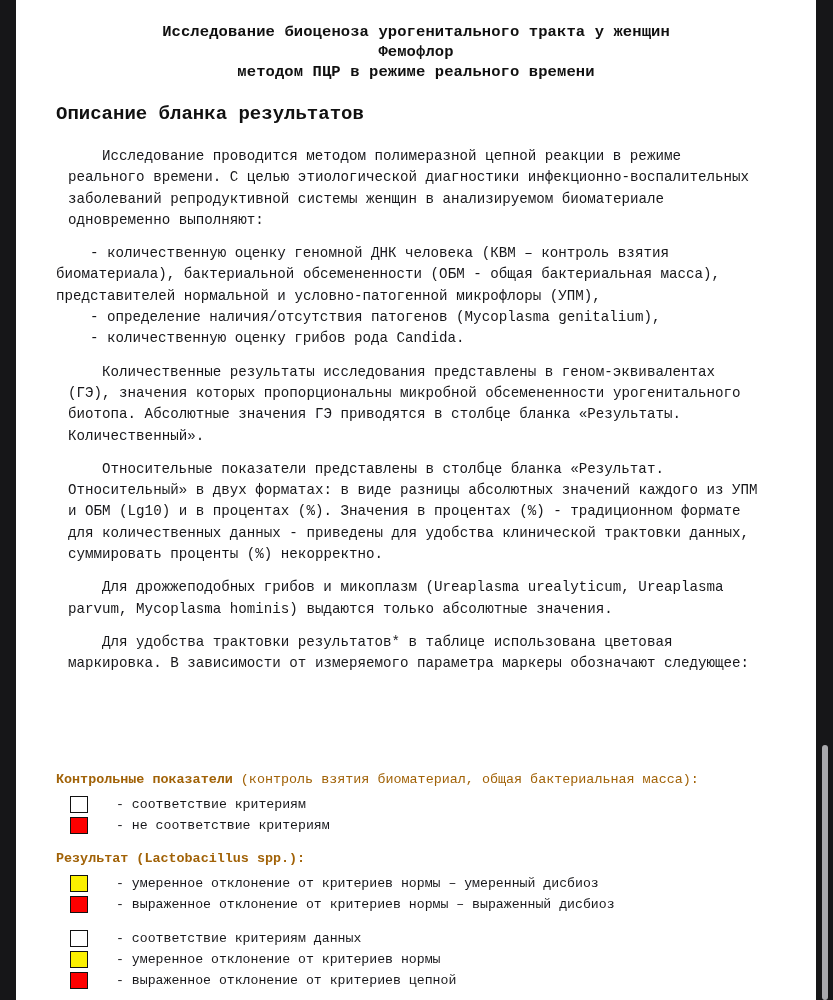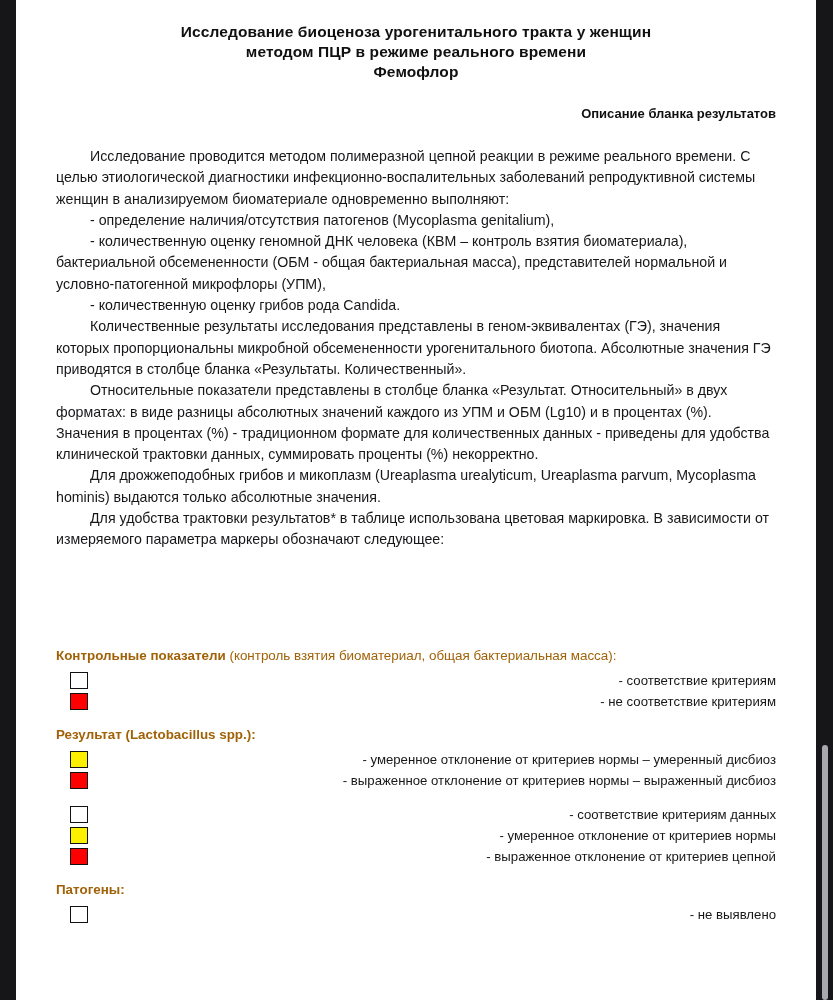--- a/index.html
+++ b/index.html
@@ -15,20 +15,21 @@
     overflow: hidden;
   }
 
   
   .viewport {
     position: relative;
     width: 833px;
     height: 736px;
     background: #161618;
     box-sizing: border-box;
+    font-family: Liberation Mono, monospace;
   }
 
   .page {
     position: absolute;
     left: 16px;
     top: 0;
     width: 800px;
     height: 1000px;
     background: #ffffff;
     box-sizing: border-box;
@@ -65,38 +66,38 @@
     font-weight: bold;
     font-size: 15.5px;
     line-height: 20px;
     color: #101010;
     padding-top: 22px;
     letter-spacing: 0.1px;
   }
   .doc-title .tline { display: block; }
 
   .doc-subtitle {
-    text-align: right;
+    text-align: left;
     font-weight: bold;
-    font-size: 13px;
+    font-size: 19px;
     line-height: 20px;
     color: #101010;
     margin-top: 22px;
   }
 
   
   .body-block {
     margin-top: 22px;
     font-size: 14.2px;
     line-height: 21.3px;
     color: #17171a;
     text-align: left;
   }
   p.para {
-    margin: 0;
+    margin: 12px;
     text-indent: 34px;
   }
   p.bullet {
     margin: 0;
     text-indent: 34px;
   }
 
   
   .legend {
     margin-top: 96px;
@@ -113,21 +114,20 @@
   }
   .legend-heading .normal {
     font-weight: normal;
   }
 
   .legend-row {
     display: flex;
     align-items: center;
     height: 20px;
     margin-bottom: 1px;
-    justify-content: space-between;
   }
   .swatch {
     width: 18px;
     height: 17px;
     border: 1.5px solid #111111;
     box-sizing: border-box;
     margin-left: 14px;
     flex: 0 0 auto;
   }
   .legend-text {
@@ -141,30 +141,30 @@
 </head>
 <body>
 
 <div class="viewport">
 
   <div class="page">
     <div class="page-inner">
 
       <div class="doc-title">
         <span class="tline">Исследование биоценоза урогенитального тракта у женщин</span>
+        <span class="tline">Фемофлор</span>
         <span class="tline">методом ПЦР в режиме реального времени</span>
-        <span class="tline">Фемофлор</span>
       </div>
 
       <div class="doc-subtitle">Описание бланка результатов</div>
 
       <div class="body-block">
         <p class="para">Исследование проводится методом полимеразной цепной реакции в режиме реального времени. С целью этиологической диагностики инфекционно-воспалительных заболеваний репродуктивной системы женщин в анализируемом биоматериале одновременно выполняют:</p>
+        <p class="bullet">- количественную оценку геномной ДНК человека (КВМ – контроль взятия биоматериала), бактериальной обсемененности (ОБМ - общая бактериальная масса), представителей нормальной и условно-патогенной микрофлоры (УПМ),</p>
         <p class="bullet">- определение наличия/отсутствия патогенов (Mycoplasma genitalium),</p>
-        <p class="bullet">- количественную оценку геномной ДНК человека (КВМ – контроль взятия биоматериала), бактериальной обсемененности (ОБМ - общая бактериальная масса), представителей нормальной и условно-патогенной микрофлоры (УПМ),</p>
         <p class="bullet">- количественную оценку грибов рода Candida.</p>
         <p class="para">Количественные результаты исследования представлены в геном-эквивалентах (ГЭ), значения которых пропорциональны микробной обсемененности урогенитального биотопа. Абсолютные значения ГЭ приводятся в столбце бланка «Результаты. Количественный».</p>
         <p class="para">Относительные показатели представлены в столбце бланка «Результат. Относительный» в двух форматах: в виде разницы абсолютных значений каждого из УПМ и ОБМ (Lg10) и в процентах (%). Значения в процентах (%) - традиционном формате для количественных данных - приведены для удобства клинической трактовки данных, суммировать проценты (%) некорректно.</p>
         <p class="para">Для дрожжеподобных грибов и микоплазм (Ureaplasma urealyticum, Ureaplasma parvum, Mycoplasma hominis) выдаются только абсолютные значения.</p>
         <p class="para">Для удобства трактовки результатов* в таблице использована цветовая маркировка. В зависимости от измеряемого параметра маркеры обозначают следующее:</p>
       </div>
 
       <div class="legend">
 
         <div class="legend-group">

